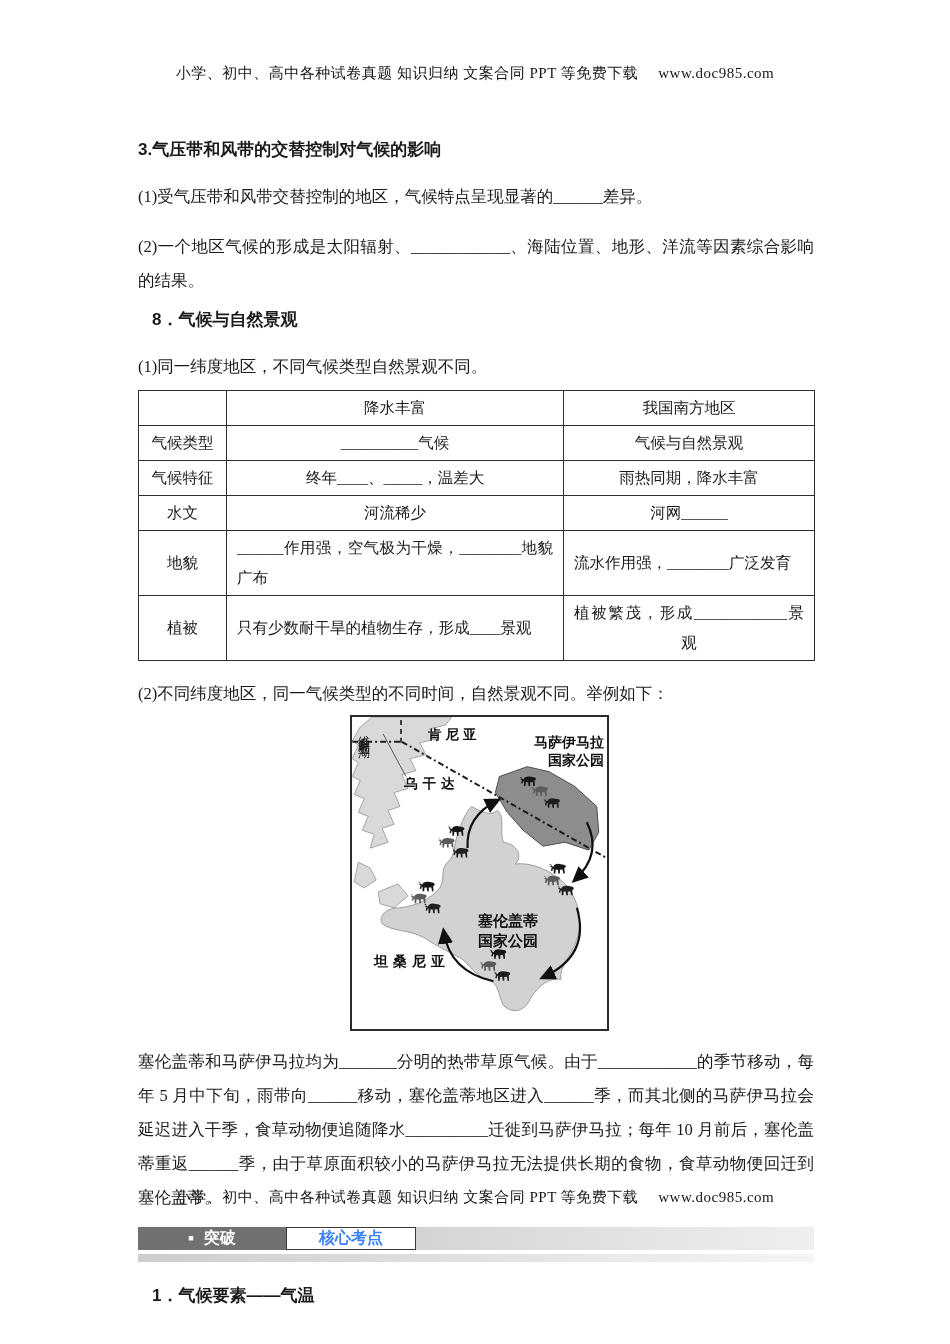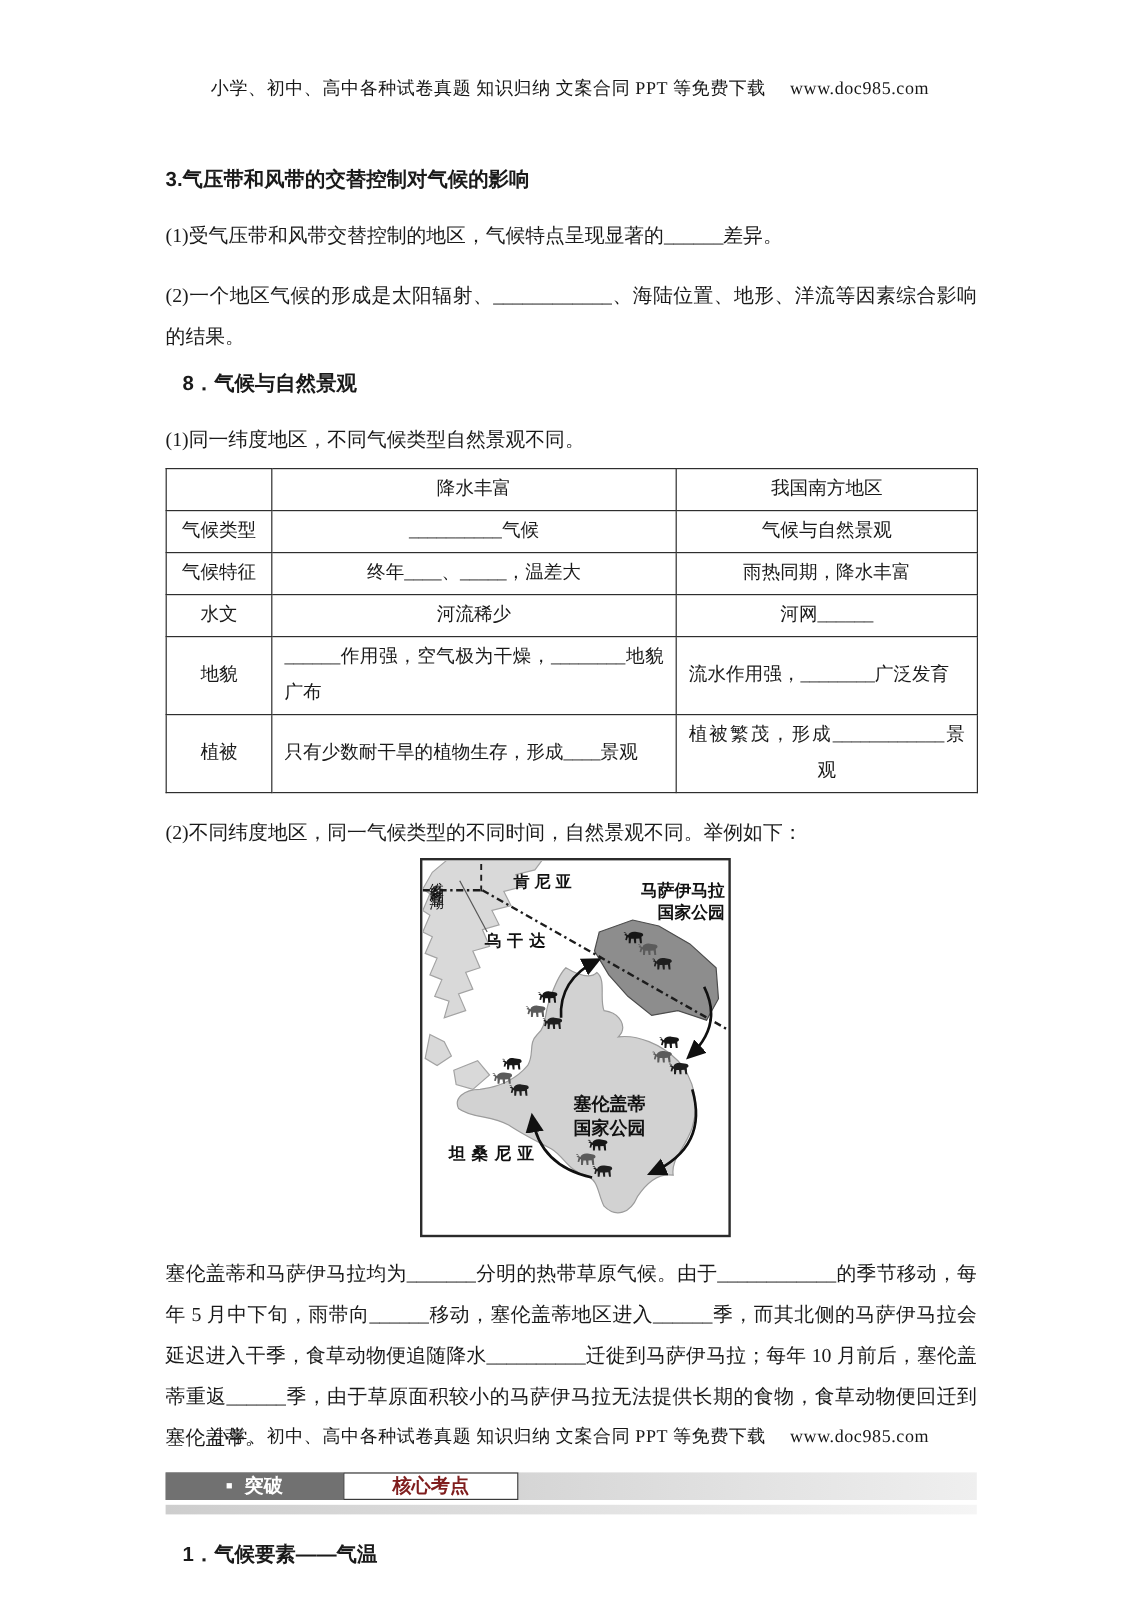--- a/index.html
+++ b/index.html
@@ -60,21 +60,21 @@
     margin-top:12px; width:676px; height:23px; display:flex; align-items:stretch;
     background:linear-gradient(to right,#a8a8a8 0%,#d6d6d6 45%,#efefef 100%);
     font-family:"Liberation Sans","DejaVu Sans",sans-serif;
   }
   .tab-dark {
     width:148px; background:#717171; color:#ffffff; font-weight:bold; font-size:16px;
     display:flex; align-items:center; justify-content:center; gap:10px;
   }
   .tab-dark .sq { font-size:9px; line-height:1; }
   .tab-light {
-    width:146px; background:#ffffff; border:1.5px solid #3a3a3a; color:#7f1d1d;
+    width:130px; background:#ffffff; border:1.5px solid #3a3a3a; color:#3b82f6;
     font-weight:bold; font-size:16px; display:flex; align-items:center; justify-content:center;
   }
   .banner-rest { flex:1; }
   .banner-shadow {
     width:676px; height:8px; margin-top:4px;
     background:linear-gradient(to right,#cdcdcd 0%,#e3e3e3 55%,#f5f5f5 100%);
   }
   .core-title { margin-top:22px; padding-left:14px; font-size:17px; }
 </style>
 </head>

